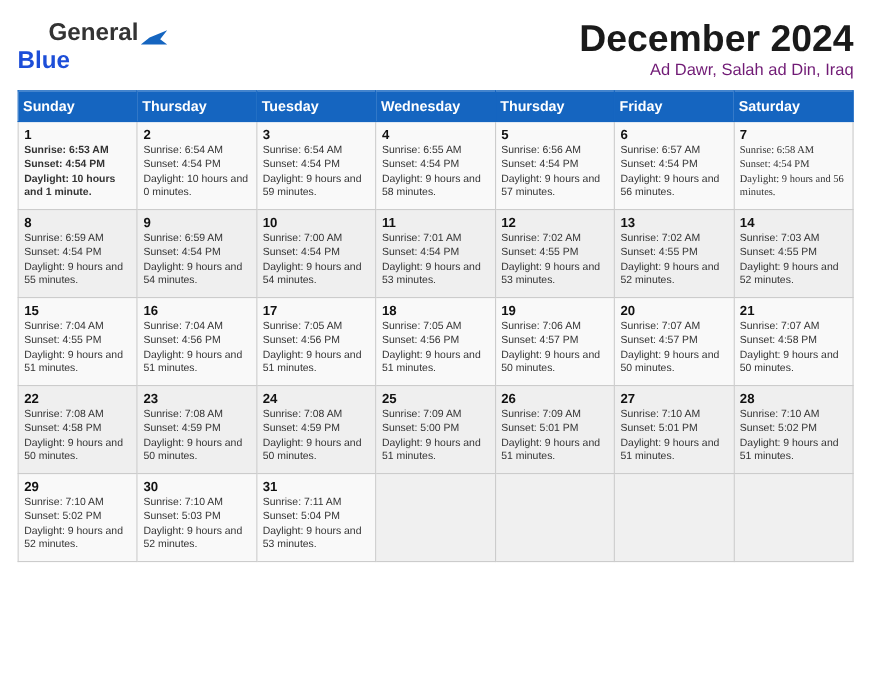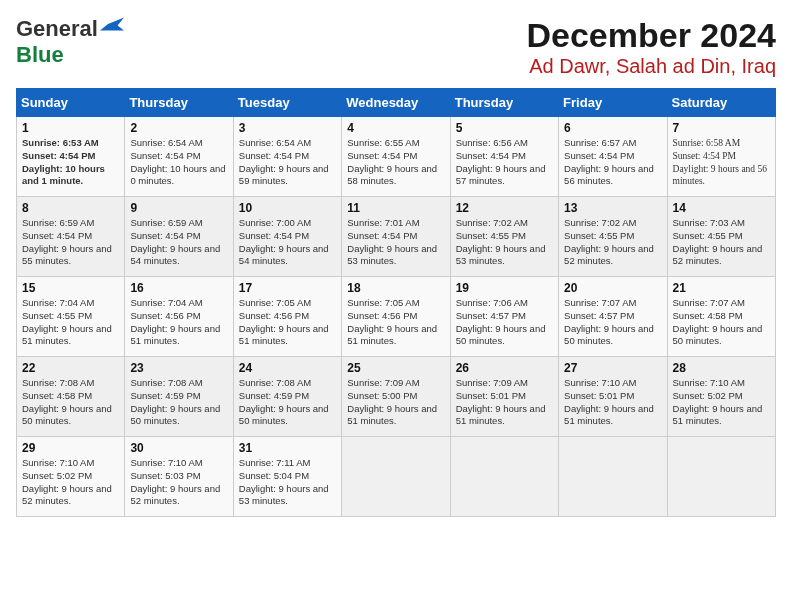--- a/index.html
+++ b/index.html
@@ -21,34 +21,35 @@
       flex-direction: column;
       align-items: flex-start;
     }
     .logo-icon {
       width: 24px;
       height: 16px;
       margin-left: 2px;
     }
     .logo-line {
       display: flex;
-      align-items: flex-start;
+      align-items: flex-end;
+      margin-left: 28px;
     }
     .title-area {
       text-align: right;
     }
     .month-title {
       font-size: 34px;
       font-weight: bold;
       color: #1a1a1a;
       text-align: right;
     }
     .location-subtitle {
-      font-size: 20px;
-      color: #b91c1c;
+      font-size: 15px;
+      color: #701a75;
     }
     .calendar-table {
       width: 100%;
       border-collapse: collapse;
       table-layout: fixed;
       padding-left: 15px;
     }
     .calendar-table thead tr th {
       background-color: #1565c0;
       color: #fff;
@@ -94,21 +95,21 @@
 
 <div class="header-area">
   <div class="logo">
     <div class="logo-line">
       <span style="font-size:22px;font-weight:bold;color:#333;">General</span>
       <svg class="logo-icon" viewBox="0 0 30 20">
         <polygon points="10,10 30,2 22,12 30,18 0,18" fill="#1565c0"></polygon>
       </svg>
     </div>
     <div>
-      <span style="font-size:22px;font-weight:bold;color:#15803d;">Blue</span>
+      <span style="font-size:22px;font-weight:bold;color:#1d4ed8;">Blue</span>
     </div>
   </div>
   <div class="title-area">
     <div class="month-title">December 2024</div>
     <div class="location-subtitle">Ad Dawr, Salah ad Din, Iraq</div>
   </div>
 </div>
 
 <table class="calendar-table">
   <thead>

